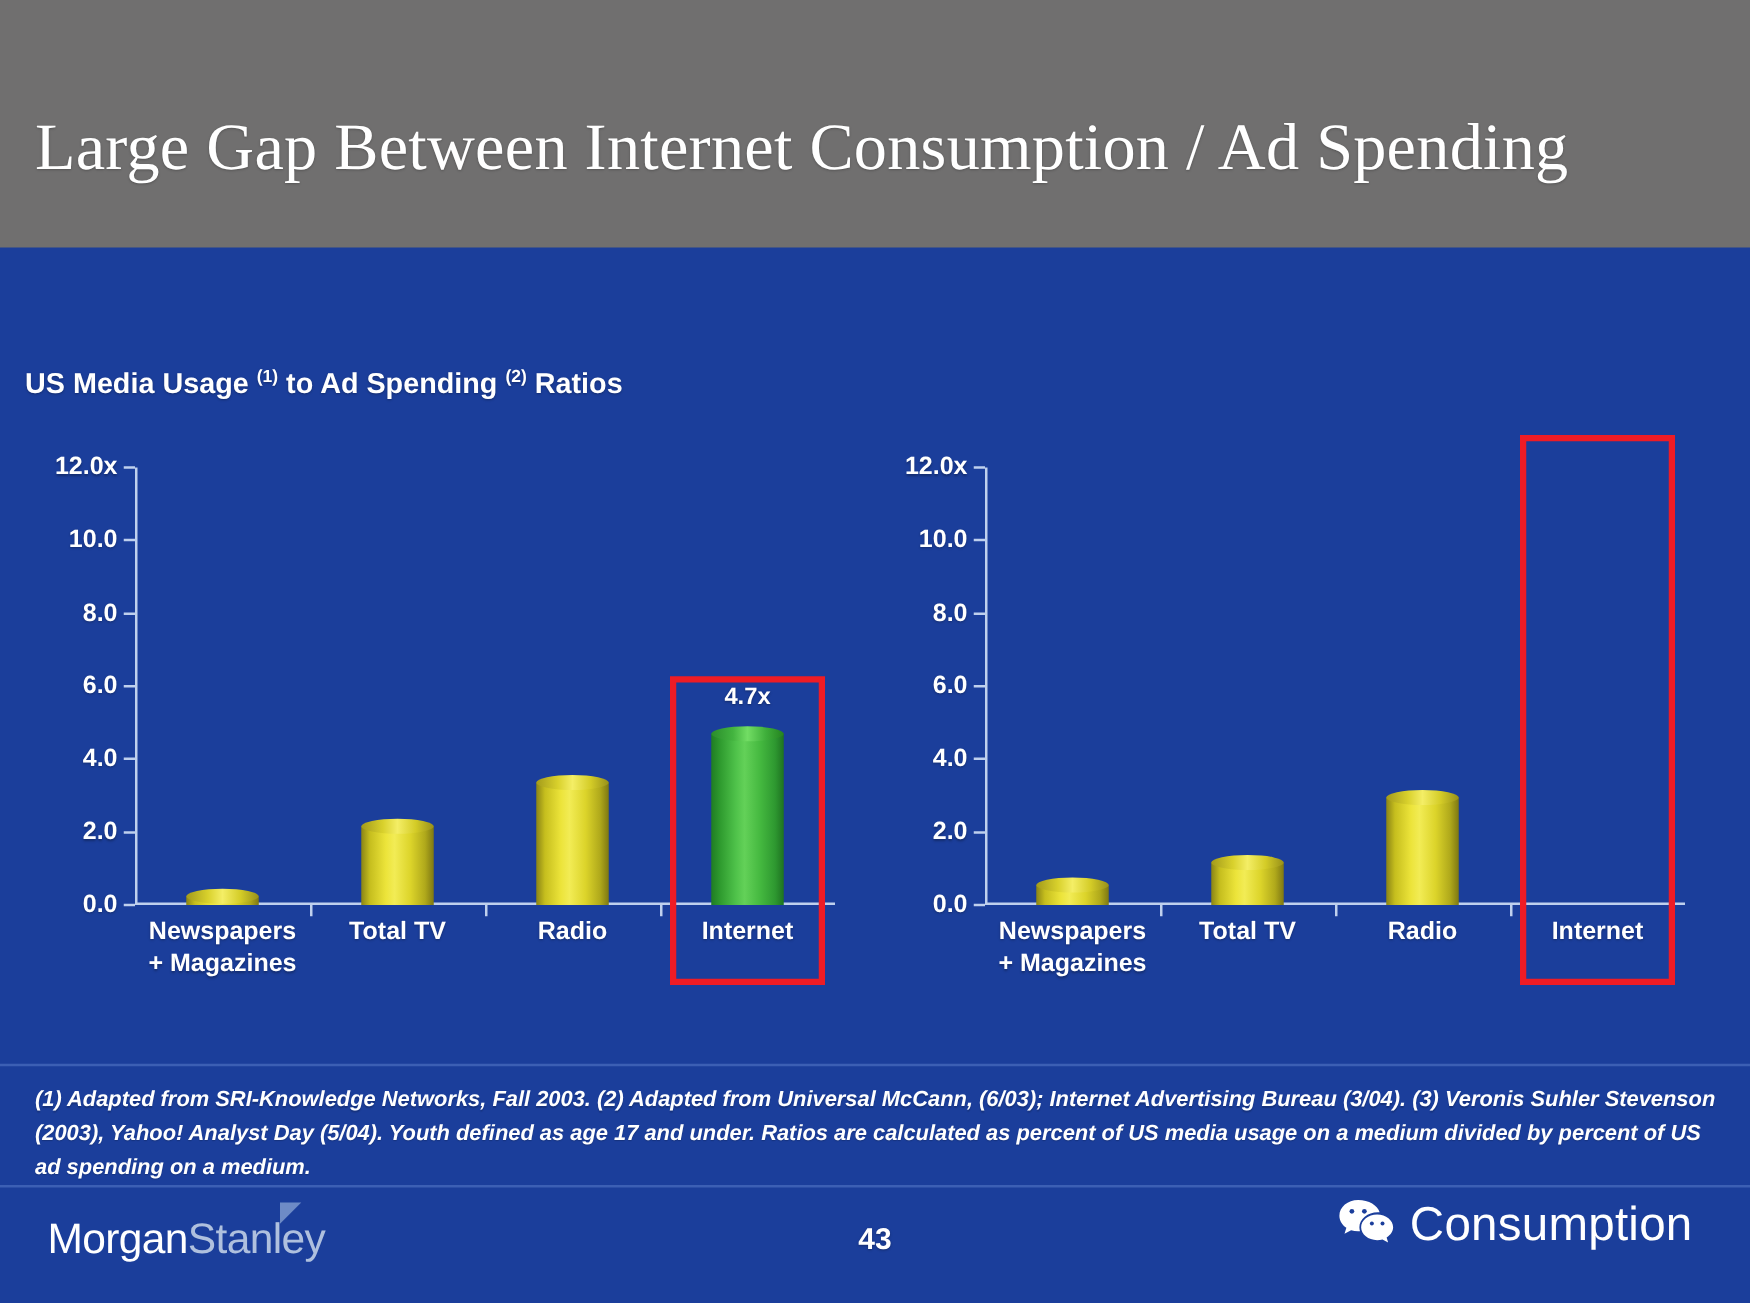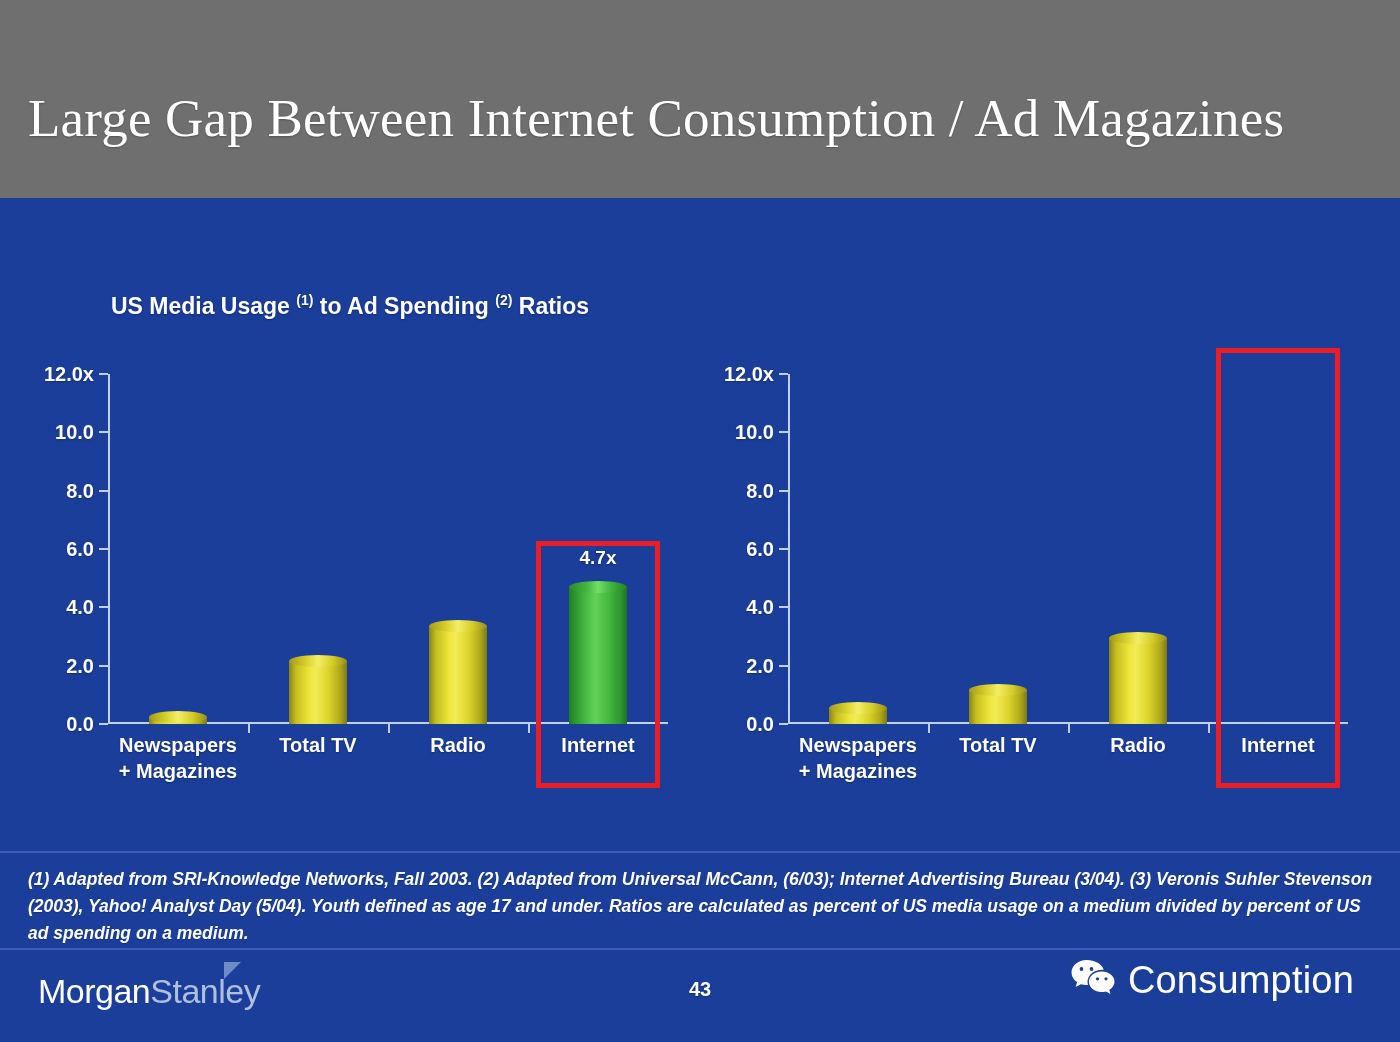--- a/index.html
+++ b/index.html
@@ -45,21 +45,21 @@
     height: 560px;
   }
   #panel-left  { left: 20px; }
   #panel-right { left: 700px; }
 
   .panel-title {
     position: absolute;
     left: 0;
     top: 18px;
     width: 660px;
-    text-align: center;
+    text-align: left;
     font-size: 23px;
     font-weight: bold;
     color: #FFFFFF;
     line-height: 36px;
     text-shadow: 0 1px 2px rgba(0,0,0,0.3);
   }
   .panel-title sup {
     font-size: 14px;
     vertical-align: super;
     line-height: 0;
@@ -238,21 +238,21 @@
     width: 0; height: 0;
     border-left: 17px solid #6E8BC6;
     border-bottom: 17px solid transparent;
   }
   #page-number {
     position: absolute;
     left: 0;
     top: 978px;
     width: 1400px;
     text-align: center;
-    font-size: 20px;
+    font-size: 24px;
     font-weight: bold;
     color: #FFFFFF;
     text-shadow: 0 1px 2px rgba(0,0,0,0.3);
   }
   #watermark {
     position: absolute;
     right: 46px;
     top: 958px;
     display: flex;
     align-items: center;
@@ -263,21 +263,21 @@
     color: #FFFFFF;
     letter-spacing: 0.2px;
   }
 </style>
 </head>
 <body>
 
 <div id="slide">
 
   <div id="header">
-    <div id="slide-title">Large Gap Between Internet Consumption / Ad Magazines</div>
+    <div id="slide-title">Large Gap Between Internet Consumption / Ad Spending</div>
   </div>
 
   <div class="panel" id="panel-left">
     <div class="panel-title">
       <span>US Media Usage </span><sup>(1)</sup><span> to Ad Spending </span><sup>(2)</sup><span> Ratios</span>
     </div>
     <div class="plot" id="plot-left">
       <div class="axis-y"></div>
       <div class="axis-x"></div>
     <div class="tick-y" style="top: 349px;"></div>

